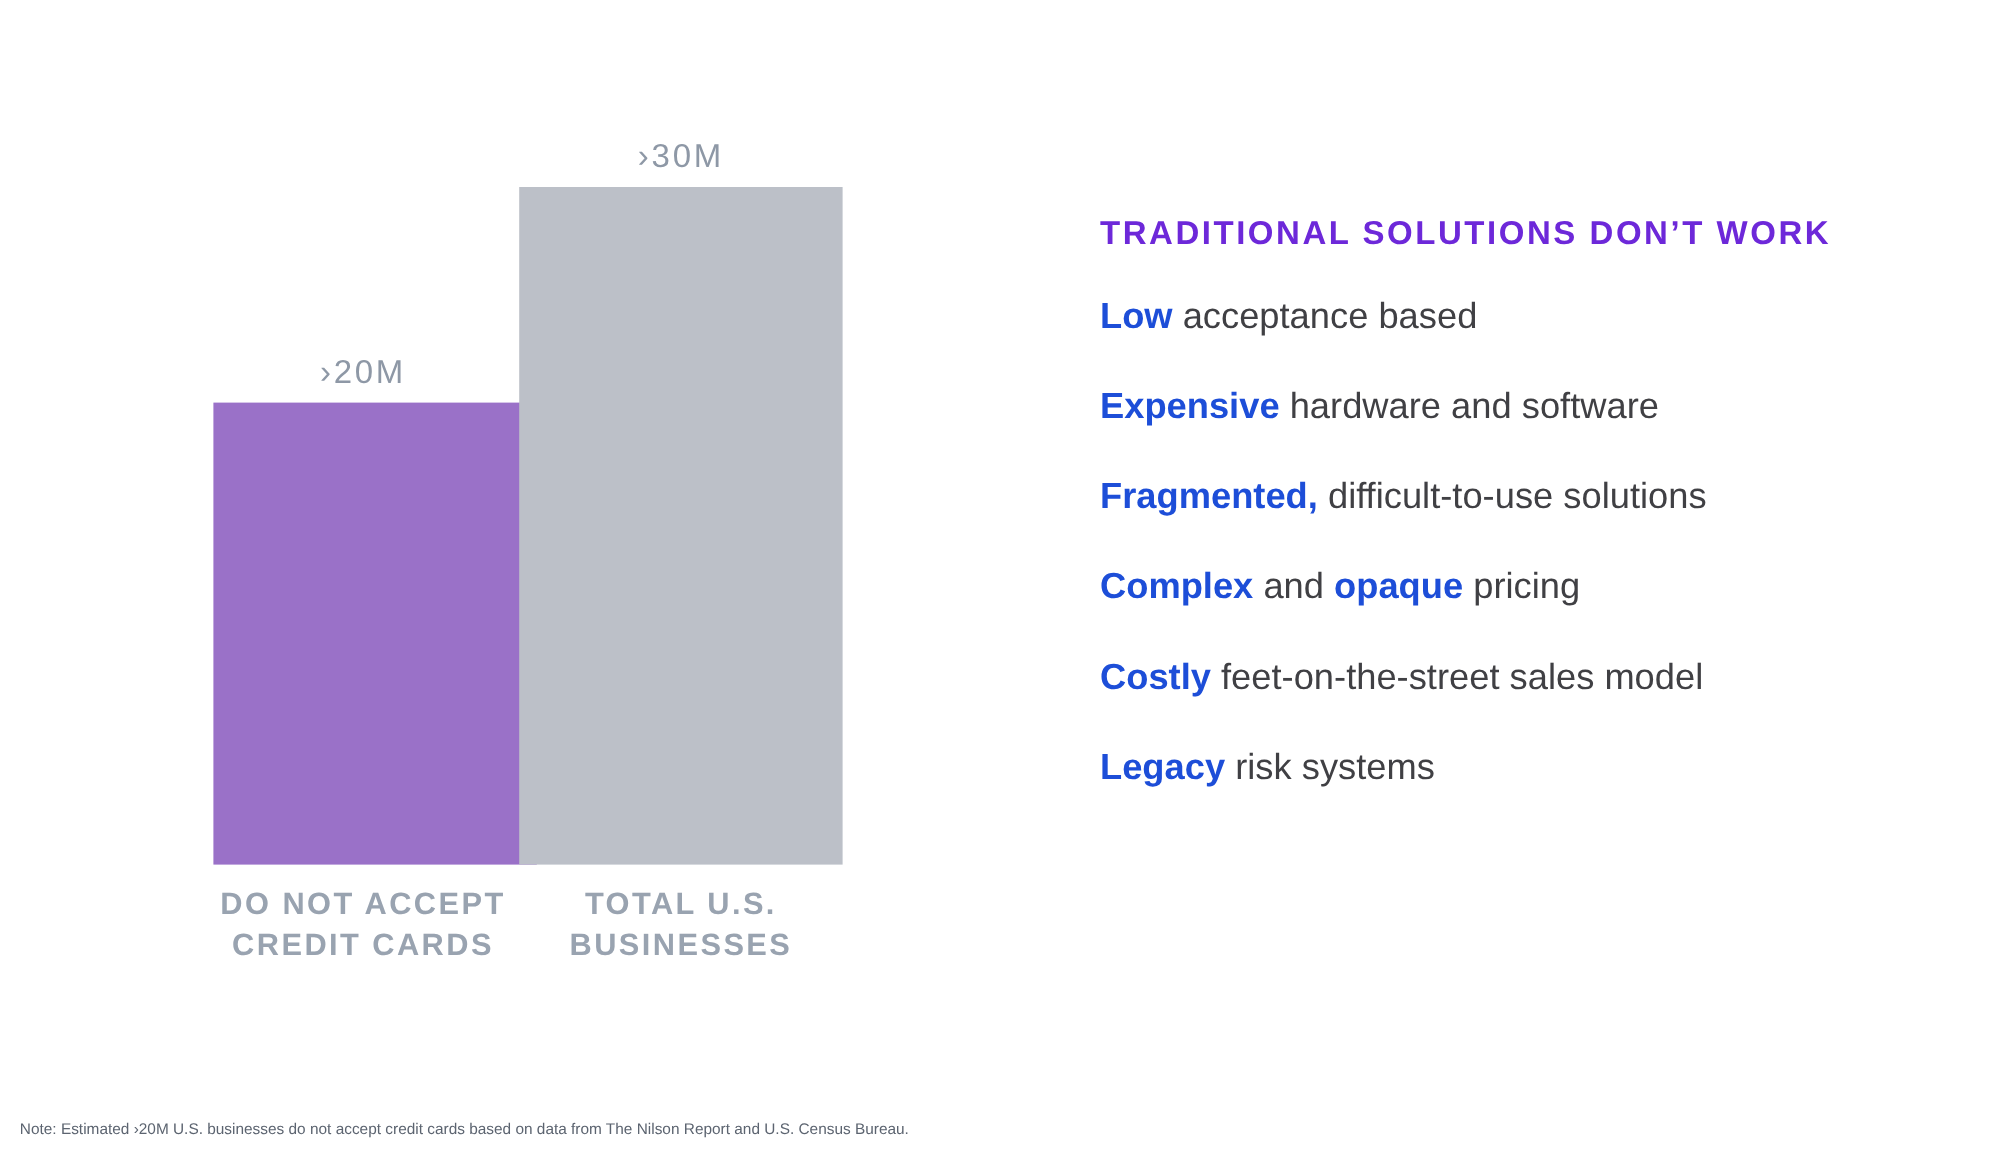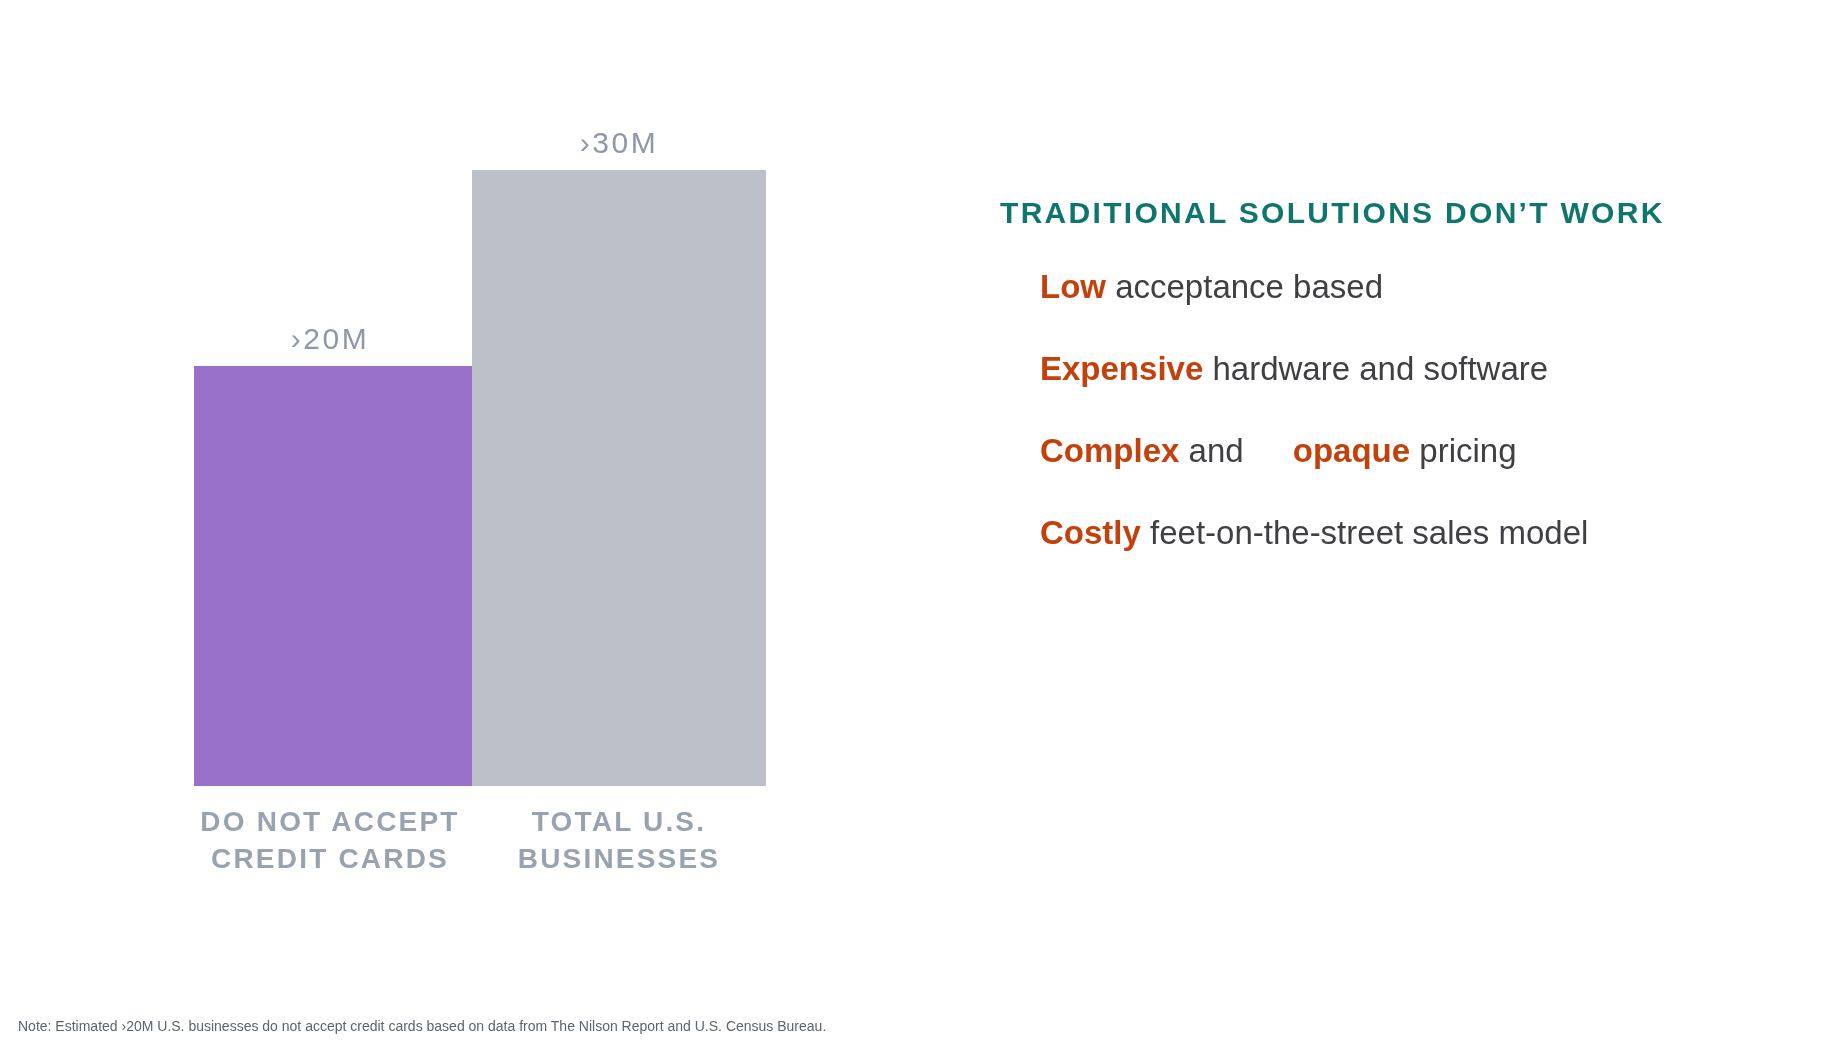--- a/index.html
+++ b/index.html
@@ -86,38 +86,37 @@
     position: absolute;
     left: 1000px;
     top: 196px;
     width: 790px;
   }
 
   #points-heading {
     font-size: 30px;
     font-weight: bold;
     letter-spacing: 2.3px;
-    color: #0f766e;
+    color: #6d28d9;
     white-space: nowrap;
     margin: 0 0 40px 0;
   }
 
   .point-item {
     font-size: 33px;
     line-height: 1;
     color: #404044;
     margin-bottom: 49px;
     white-space: nowrap;
   }
   .point-item:last-child { margin-bottom: 0; }
 
   .point-item .hl {
     font-weight: bold;
-    color: #c2410c;
-    margin-left: 40px;
+    color: #1d4ed8;
   }
 
   
   #footnote {
     position: absolute;
     left: 18px;
     top: 1018px;
     font-size: 14px;
     color: #5c6470;
     white-space: nowrap;
@@ -149,25 +148,31 @@
   <div id="points-heading">TRADITIONAL SOLUTIONS DON’T WORK</div>
 
   <div class="point-item">
     <span class="hl">Low</span><span> acceptance based</span>
   </div>
 
   <div class="point-item">
     <span class="hl">Expensive</span><span> hardware and software</span>
   </div>
 
+  <div class="point-item">
+    <span class="hl">Fragmented,</span><span> difficult-to-use solutions</span>
+  </div>
 
   <div class="point-item">
     <span class="hl">Complex</span><span> and </span><span class="hl">opaque</span><span> pricing</span>
   </div>
 
   <div class="point-item">
     <span class="hl">Costly</span><span> feet-on-the-street sales model</span>
   </div>
 
+  <div class="point-item">
+    <span class="hl">Legacy</span><span> risk systems</span>
+  </div>
 
 </div>
 
 <div id="footnote">Note: Estimated ›20M U.S. businesses do not accept credit cards based on data from The Nilson Report and U.S. Census Bureau.</div>
 
 </body></html>

